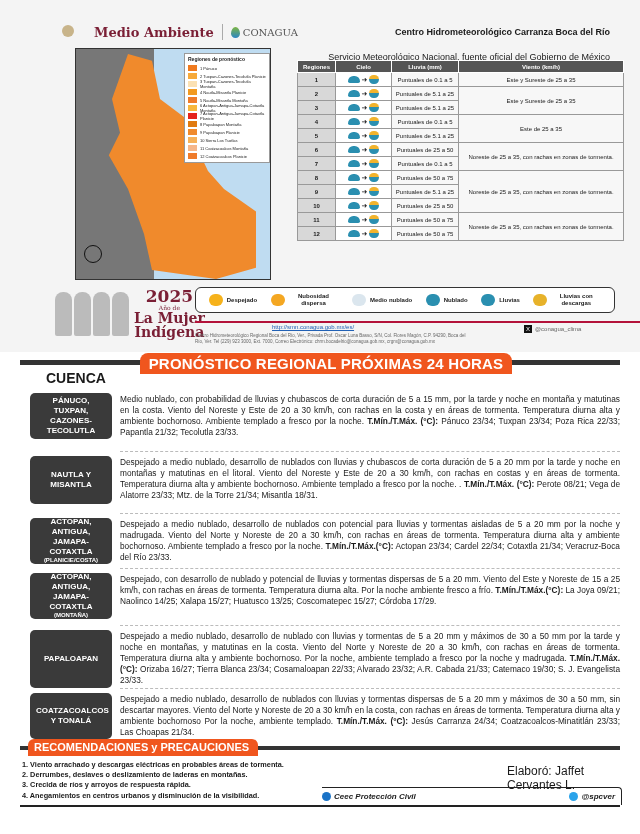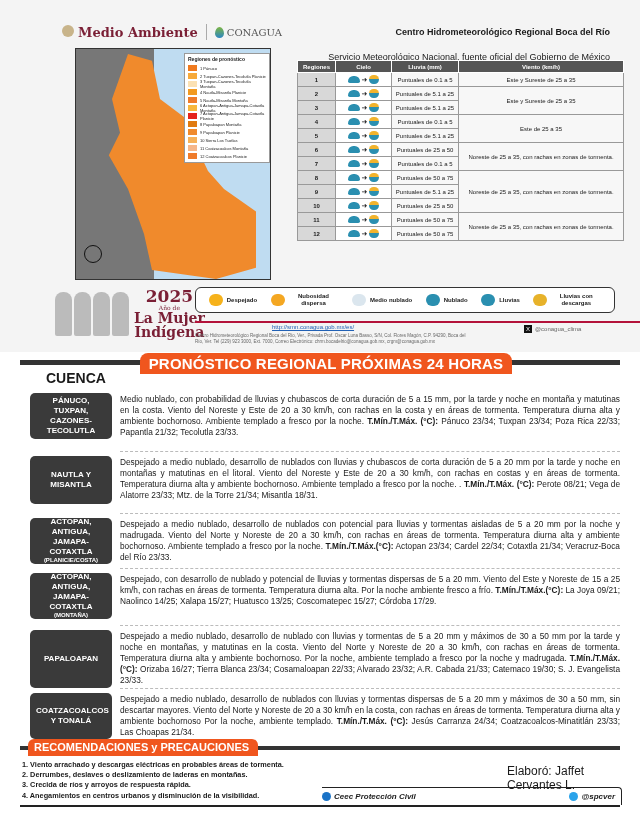--- a/index.html
+++ b/index.html
@@ -1,19 +1,19 @@
 <!DOCTYPE html>
 <html><head>
 <meta charset="utf-8">
 <style>
 *{box-sizing:border-box;margin:0;padding:0}
 body{width:640px;height:834px;background:#fff;font-family:"Liberation Sans",sans-serif;color:#1a1a1a;position:relative;overflow:hidden}
 .top{position:absolute;left:0;top:0;width:640px;height:352px;background:#f4f4f4}
 .logos{position:absolute;left:62px;top:24px;display:flex;align-items:center;gap:8px}
-.logo-ma{font-family:"DejaVu Serif",serif;font-weight:bold;font-size:13px;color:#7a1f35;display:flex;gap:4px}
+.logo-ma{font-family:"DejaVu Serif",serif;font-weight:bold;font-size:13px;color:#7a1f35;display:flex;gap:20px}
 .logo-ma .seal{width:12px;height:12px;border-radius:50%;background:#c8b48a;display:inline-block}
 .sep{width:1px;height:16px;background:#aaa}
 .logo-cn{font-family:"DejaVu Serif",serif;font-size:10px;color:#555;display:flex;align-items:center;gap:3px}
 .logo-cn .drop{width:9px;height:11px;background:linear-gradient(#7db542,#2b86c5);border-radius:50% 50% 50% 50%/60% 60% 40% 40%}
 .hdr{position:absolute;right:30px;top:27px;text-align:right}
 .hdr .t1{font-size:9px;font-weight:bold}
 .hdr .t2{font-size:9px;margin-top:15px}
 .map{position:absolute;left:75px;top:48px;width:196px;height:232px;background:#777;border:1px solid #333;overflow:hidden}
 .map .sea{position:absolute;right:0;top:0;width:60%;height:100%;background:#bfdcf1}
 .map .land{position:absolute;left:20px;top:5px;width:160px;height:225px;background:#f08a2c;clip-path:polygon(20% 0,35% 3%,40% 20%,55% 28%,62% 40%,70% 52%,80% 60%,100% 70%,100% 95%,75% 100%,35% 96%,30% 80%,20% 60%,8% 45%,15% 35%,10% 20%)}
@@ -72,21 +72,21 @@
         <span class="seal"></span>
         <span>Medio Ambiente</span>
       </div>
     <div class="sep"></div>
     <div class="logo-cn">
         <span class="drop"></span>
         <span>CONAGUA</span>
       </div>
   </div>
   <div class="hdr">
-    <div class="t1">Centro Hidrometeorológico Regional Boca del Río</div>
+    <div class="t1">Centro Hidrometeorológico Carranza Boca del Río</div>
     <div class="t2">Servicio Meteorológico Nacional, fuente oficial del Gobierno de México</div>
   </div>
 
   <div class="map">
     <div class="sea"></div>
     <div class="land"></div>
     <div class="legend">
       <div class="lt">Regiones de pronóstico</div>
       <div id="map-legend-items">
           <div class="li">

